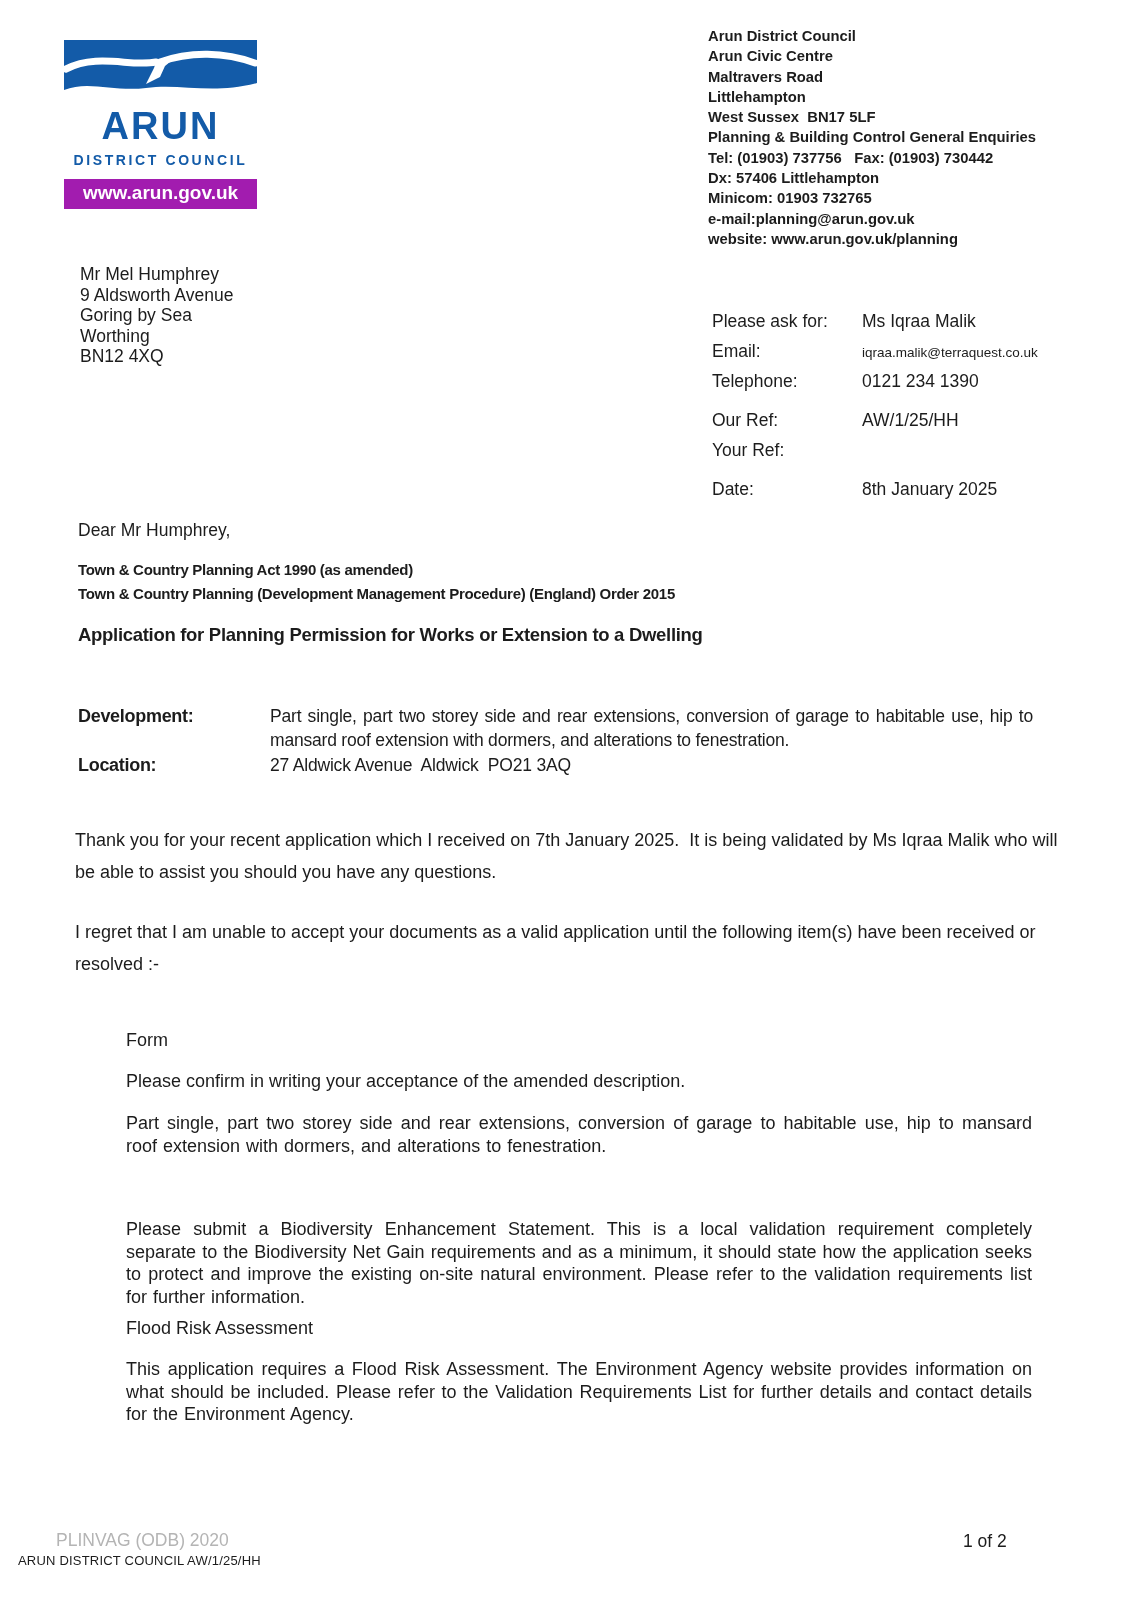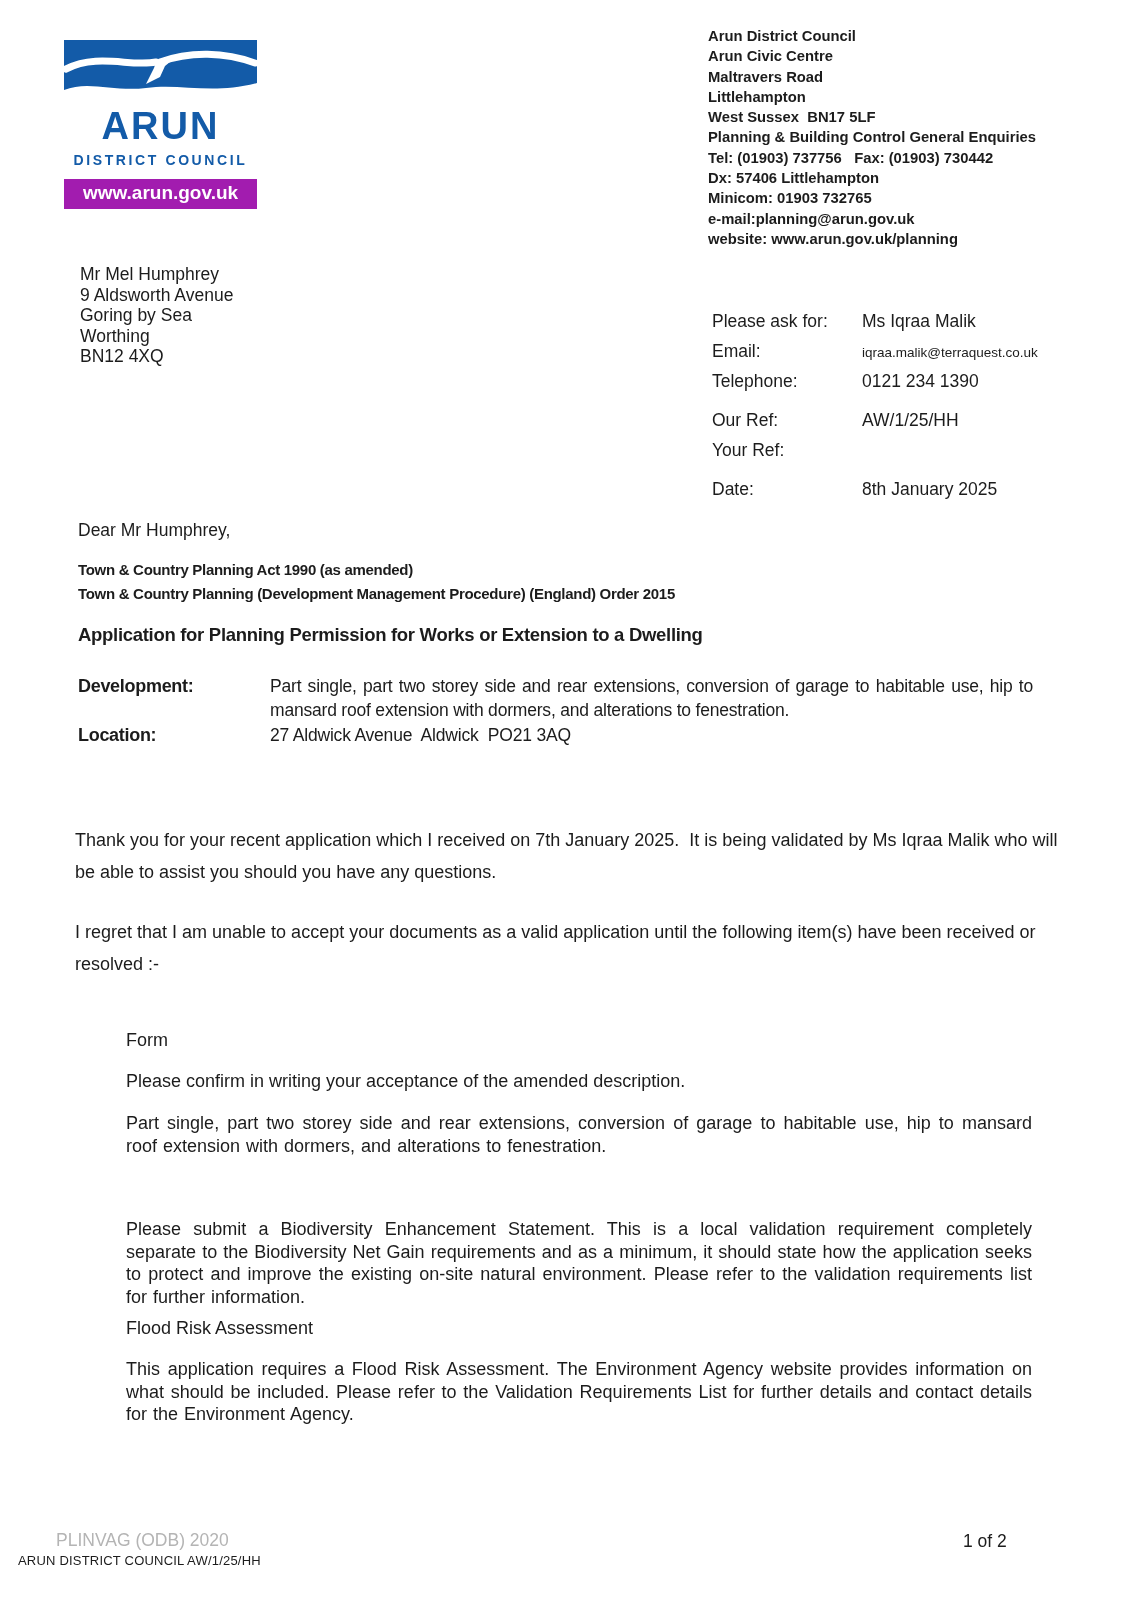--- a/index.html
+++ b/index.html
@@ -46,21 +46,21 @@
   .ref-row .val.small { font-size:13.5px; padding-top:4px; }
   .ref-gap { margin-top:18px; }
 
   
   .salutation { left:78px; top:520px; font-size:17.5px; }
   .act-heads { left:78px; top:558px; font-weight:bold; font-size:15px;
                line-height:24px; letter-spacing:-0.3px; white-space:nowrap; }
   .app-head  { left:78px; top:624px; font-weight:bold; font-size:18.5px;
                letter-spacing:-0.3px; white-space:nowrap; }
 
-  .dev-table { left:78px; top:674px; width:955px; }
+  .dev-table { left:78px; top:704px; width:955px; }
   .dev-row { display:grid; grid-template-columns:192px 1fr; }
   .dev-row .lbl { font-weight:bold; font-size:18px; letter-spacing:-0.3px; line-height:24px; }
   .dev-row .val { font-size:17.5px; letter-spacing:-0.2px; line-height:24px;
                   text-align:justify; }
   .dev-row.loc { margin-top:1px; }
   .dev-row.loc .val { text-align:left; }
 
   .para { left:75px; width:994px; font-size:18px; line-height:32px; }
   .para-thanks { top:824px; }
   .para-regret { top:916px; }

